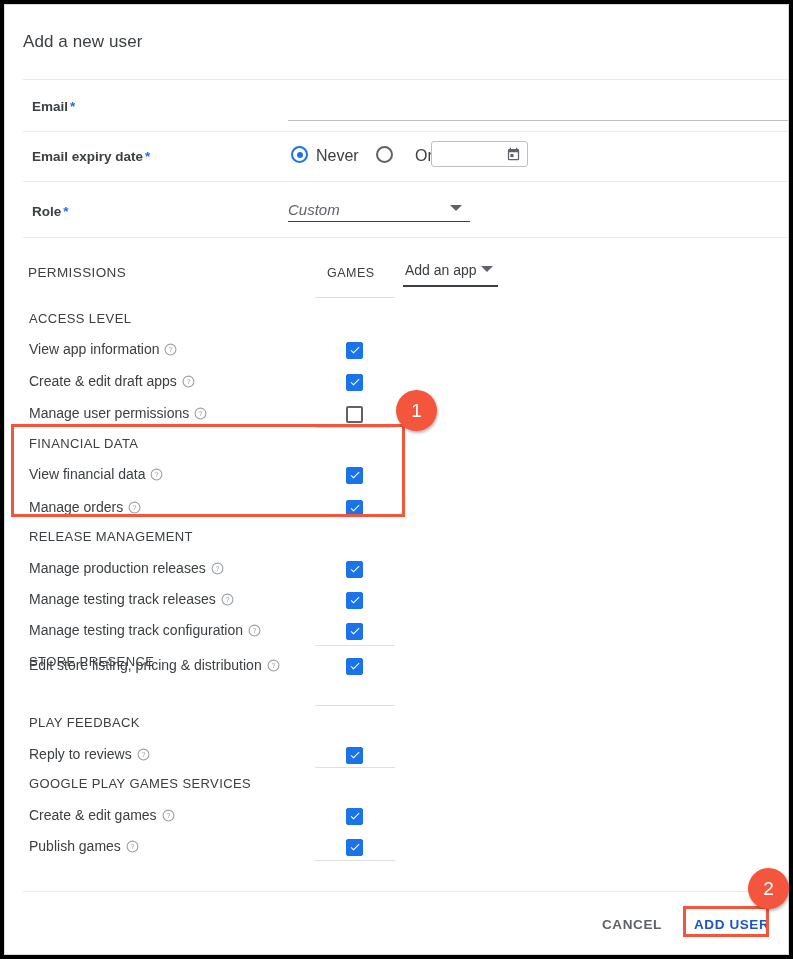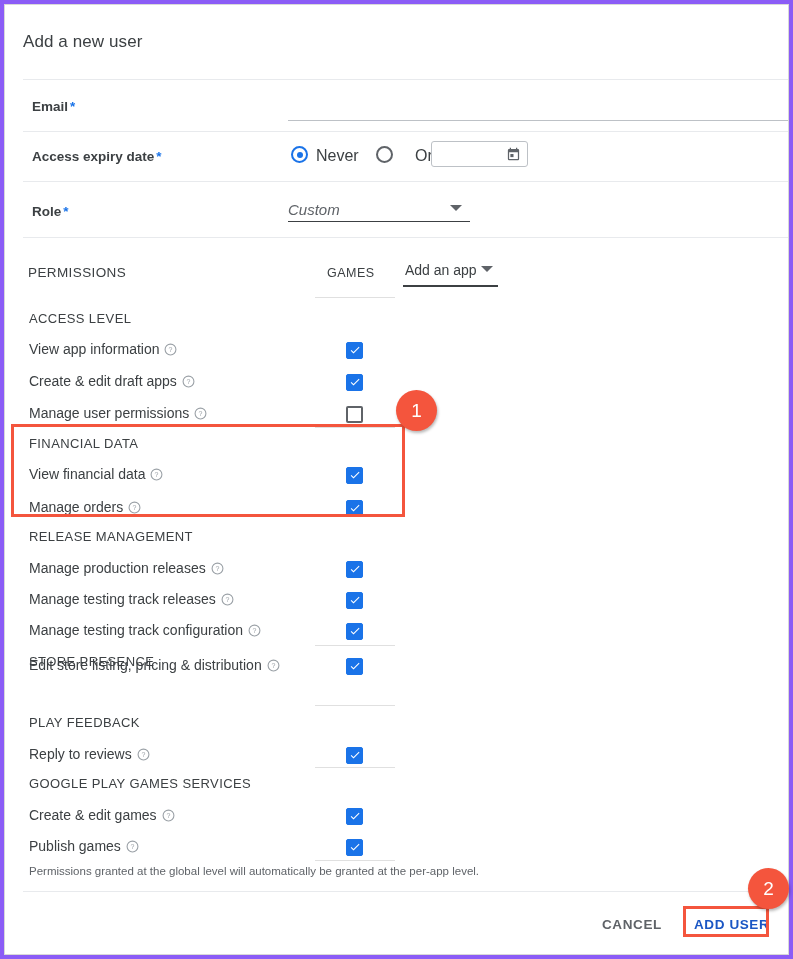--- a/index.html
+++ b/index.html
@@ -9,21 +9,21 @@
   }
   body {
     font-family: "Liberation Sans", sans-serif;
     -webkit-font-smoothing: antialiased;
   }
   #page {
     position: relative;
     width: 793px;
     height: 959px;
     overflow: hidden;
-    background: #8b5cf6;
+    background: #000000;
     box-sizing: border-box;
   }
   .dialog {
     position: absolute;
     left: 4px;
     top: 4px;
     width: 785px;
     height: 951px;
     box-sizing: border-box;
     border: 1px solid #d8d8d8;
@@ -319,21 +319,21 @@
     <div class="dlg-title">Add a new user</div>
     <div class="rowline" style="top:74px;"></div>
 
     <div class="field-label" style="top:94px;">
       <span>Email</span><span class="req">*</span>
     </div>
     <div class="email-underline"></div>
     <div class="rowline" style="top:126px;"></div>
 
     <div class="field-label" style="top:144px;">
-      <span>Access expiry date</span><span class="req">*</span>
+      <span>Email expiry date</span><span class="req">*</span>
     </div>
 
     <div class="radio-outer sel" style="left:286px; top:141px;">
       <div class="radio-dot"></div>
     </div>
     <div class="radio-label" style="left:311px; top:142px;">Never</div>
 
     <div class="radio-outer" style="left:371px; top:141px;"></div>
     <div class="radio-label" style="left:410px; top:142px;">On:</div>
 
@@ -471,21 +471,20 @@
             <text x="12" y="17" font-size="13" text-anchor="middle" fill="#9aa0a6" font-family="Liberation Sans, sans-serif">?</text>
           </svg></div>
         <div class="cbx on" style="left:341px; top:834px;">
           <svg class="tick" viewBox="0 0 24 24">
             <path fill="#ffffff" d="M9 16.2 4.8 12l-1.4 1.4L9 19 21 7l-1.4-1.4z"></path>
           </svg>
         </div>
         <div class="col-div" style="top:855px;"></div>
       </div>
 
-    <div class="foot-note">Permissions granted at the global level will automatically be granted at the per-app level.</div>
     <div class="foot-line"></div>
 
     <div class="btn-cancel">CANCEL</div>
     <div class="btn-adduser">ADD USER</div>
   </div>
 
   <div class="hl-box" style="left:11px; top:424px; width:394px; height:93px;"></div>
   <div class="hl-box" style="left:683px; top:906px; width:86px; height:31px;"></div>
 
   <div class="badge" id="badge1">1</div>

